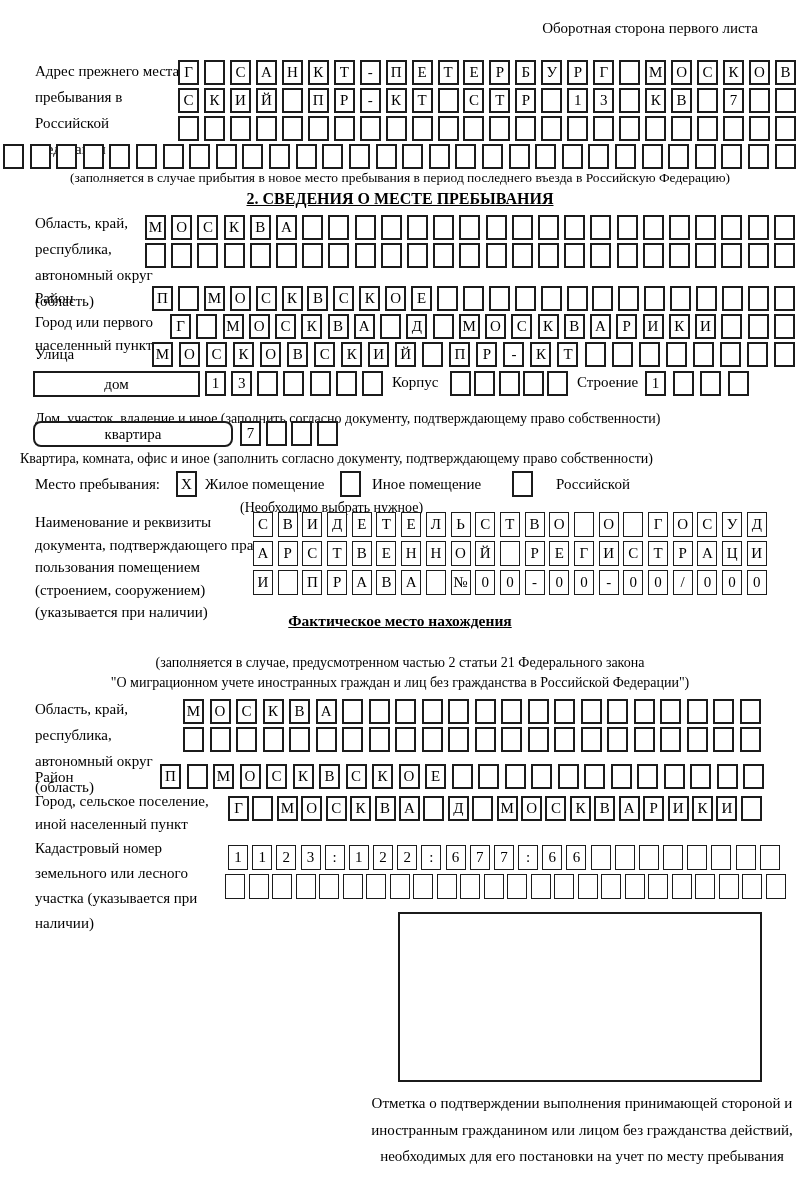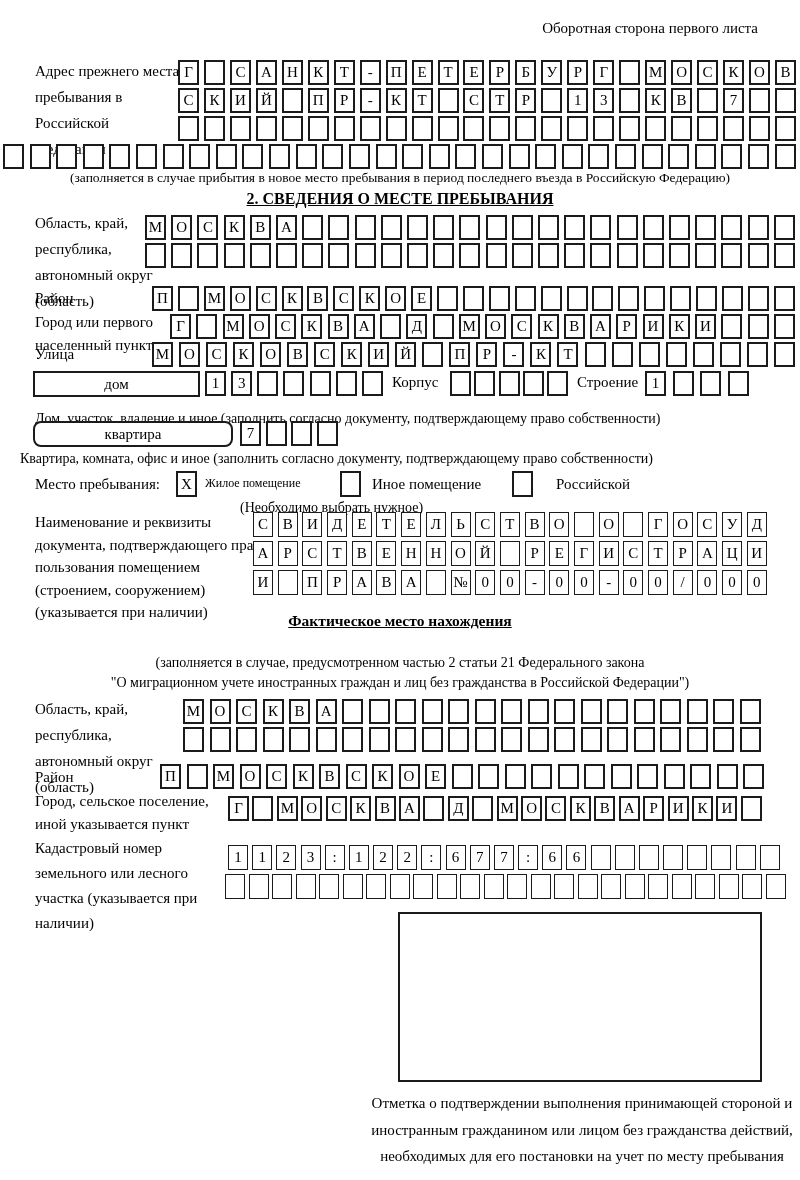--- a/index.html
+++ b/index.html
@@ -346,21 +346,21 @@
   <div class="cells" style="left:240px; top:421px; width:98px;">
       <span class="cell">7</span>
       <span class="cell"></span>
       <span class="cell"></span>
       <span class="cell"></span>
     </div>
   <div class="abs" style="left:20px; top:451px; font-size:14px;">Квартира, комната, офис и иное (заполнить согласно документу, подтверждающему право собственности)</div>
 
   <div class="abs" style="left:35px; top:476px; font-size:15px;">Место пребывания:</div>
   <div class="checkbox" style="left:176px; top:471px;">X</div>
-  <div class="abs" style="left:205px; top:476px; font-size:12px;">Жилое помещение</div>
+  <div class="abs" style="left:205px; top:476px; font-size:15px;">Жилое помещение</div>
   <div class="checkbox" style="left:340px; top:471px;"></div>
   <div class="abs" style="left:372px; top:476px; font-size:15px;">Иное помещение</div>
   <div class="checkbox" style="left:512px; top:471px;"></div>
   <div class="abs" style="left:556px; top:476px; font-size:15px;">Российской</div>
   <div class="abs" style="left:240px; top:500px; font-size:14px;">(Необходимо выбрать нужное)</div>
 
   <div class="abs" style="left:35px; top:511px; width:238px; font-size:15px; line-height:22.5px;">Наименование и реквизиты документа, подтверждающего право пользования помещением (строением, сооружением) (указывается при наличии)</div>
   <div class="cells cells-sm" style="left:253px; top:512px; width:514px;">
       <span class="cell">С</span>
       <span class="cell">В</span>
@@ -505,21 +505,21 @@
       <span class="cell"></span>
       <span class="cell"></span>
       <span class="cell"></span>
       <span class="cell"></span>
       <span class="cell"></span>
       <span class="cell"></span>
       <span class="cell"></span>
       <span class="cell"></span>
     </div>
 
-  <div class="abs lbl-tight" style="left:35px; top:790px; width:200px;">Город, сельское поселение, иной указывается пункт</div>
+  <div class="abs lbl-tight" style="left:35px; top:790px; width:200px;">Город, сельское поселение, иной населенный пункт</div>
   <div class="cells" style="left:228px; top:796px; width:534px;">
       <span class="cell">Г</span>
       <span class="cell"></span>
       <span class="cell">М</span>
       <span class="cell">О</span>
       <span class="cell">С</span>
       <span class="cell">К</span>
       <span class="cell">В</span>
       <span class="cell">А</span>
       <span class="cell"></span>

